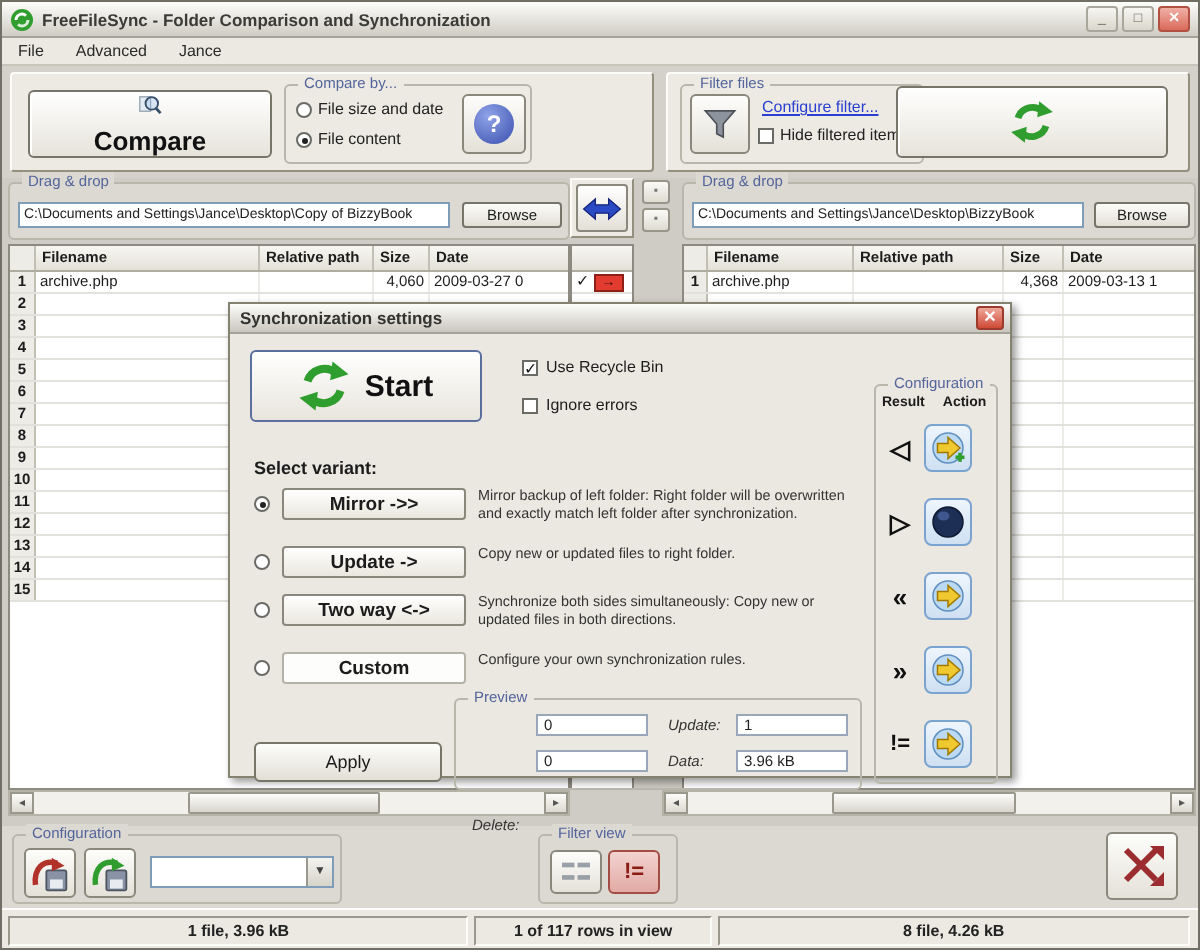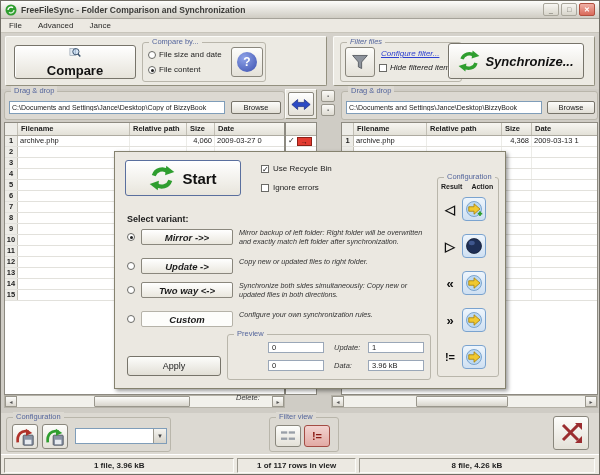--- a/index.html
+++ b/index.html
@@ -19,21 +19,21 @@
 
   
   .menubar { height:14px; background:#ece9e2; border-bottom:1px solid #c8c5bb;
              display:flex; align-items:center; }
   .menubar span { font-size:8px; padding:0 8px; color:#2a2a28; }
 
   
   .toolbar { height:56px; background:#d4d1ca; display:flex; padding:3px 4px; gap:6px; }
   .tb-panel { background:#eceae3; border:1px solid; border-color:#fbfbf8 #93907f #93907f #fbfbf8;
               border-radius:2px; position:relative; height:50px; }
-  .tb-panel.lft { width:322px; } .tb-panel.rgt { flex:1;font-style:italic; }
+  .tb-panel.lft { width:322px; } .tb-panel.rgt { flex:1; }
   .bigbtn { position:absolute; background:linear-gradient(#ffffff,#e6e3da); border:1px solid #77746a;
             border-radius:3px; display:flex; align-items:center; justify-content:center; gap:5px;
             font-weight:bold; font-size:13px; color:#111; box-shadow:1px 1px 0 #fff inset; }
   .gbox { position:absolute; border:1px solid #b9b6ab; border-radius:3px; }
   .glabel { position:absolute; top:-6px; left:6px; background:#eceae3; padding:0 3px;
             font-size:7.5px; color:#54659c; white-space:nowrap; }
   .radio { width:8px; height:8px; border:1px solid #6a6a66; border-radius:50%; background:#fff;
            display:inline-block; position:relative; vertical-align:middle; }
   .radio.on::after { content:""; position:absolute; left:2px; top:2px; width:3px; height:3px;
                      border-radius:50%; background:#222; }
@@ -108,21 +108,21 @@
   .dtitle .dtext { flex:1; font-size:8.5px; font-weight:bold; color:#33332f; }
   .dclose { width:14px; height:12px; background:linear-gradient(#f0a globals,#d96a5a);
             background:linear-gradient(#efa79a,#cf4936); border:1px solid #9c3a2b; border-radius:2px;
             color:#fff; font-size:8px; font-weight:bold; text-align:center; line-height:10px; }
   .dbody { position:relative; height:221px; }
   .startbtn { position:absolute; left:10px; top:8px; width:116px; height:36px;
               background:linear-gradient(#ffffff,#e8e5dc); border:1px solid #5a6f9e; border-radius:3px;
               display:flex; align-items:center; justify-content:center; gap:7px;
               font-size:15px; font-weight:bold; color:#111; }
   .dchk { position:absolute; left:146px; display:flex; align-items:center; gap:4px; font-size:8px; }
-  .variant { position:absolute; left:12px; display:flex; align-items:flex-start; gap:6px;font-style:italic; }
+  .variant { position:absolute; left:12px; display:flex; align-items:flex-start; gap:6px; }
   .vbtn { width:92px; height:16px; background:linear-gradient(#ffffff,#eae7de); border:1px solid #8a877d;
           border-radius:2px; font-weight:bold; font-size:9.5px; text-align:center; line-height:15px; flex:none; }
   .vdesc { width:194px; font-size:7.2px; color:#333; line-height:1.2; }
   .cfg-group { position:absolute; left:322px; top:25px; width:62px; height:200px;
                border:1px solid #b9b6ab; border-radius:3px; }
   .cfg-group .glabel { background:#ebe8e1; }
   .cfg-head { display:flex; font-size:7px; font-weight:bold; padding:5px 0 0 3px; gap:9px; }
   .cfg-row { position:absolute; left:0; width:100%; display:flex; align-items:center; }
   .res-glyph { width:24px; text-align:center; font-size:13px; font-weight:bold; color:#101010; }
   .act-btn { width:24px; height:24px; background:linear-gradient(#eef5fc,#cfe0f2); border:1px solid #7aa3cf;
@@ -199,21 +199,20 @@
           <span class="smalltext">Hide filtered items</span>
         </div>
       </div>
       <div class="bigbtn" style="left:114px;top:6px;width:136px;height:36px;">
         <svg width="22" height="22" viewBox="0 0 22 22">
             <path d="M4 9 A 7.5 7.5 0 0 1 16 5.5" fill="none" stroke="#2f9e2f" stroke-width="3.4"></path>
             <polygon points="14.6,0.6 21.4,6 13.6,8.6" fill="#2f9e2f"></polygon>
             <path d="M18 13 A 7.5 7.5 0 0 1 6 16.5" fill="none" stroke="#2f9e2f" stroke-width="3.4"></path>
             <polygon points="7.4,21.4 0.6,16 8.4,13.4" fill="#2f9e2f"></polygon>
           </svg>
-        <span>Synchronize...</span>
       </div>
     </div>
   </div>
 
   <div class="main">
 
     <div class="fpanel" style="left:3px;width:281px;">
       <div class="gbox" style="left:0;top:2px;width:281px;height:29px;background:#dcd9d2;">
         <span class="glabel" style="background:#dcd9d2;">Drag &amp; drop</span>
         <input class="dd-input" style="left: 4px; top: 9px; width: 216px;" value="C:\Documents and Settings\Jance\Desktop\Copy of BizzyBook">
@@ -541,20 +540,24 @@
     </div>
   </div>
 
   <div class="statusbar">
     <span class="scell a">1 file, 3.96 kB</span>
     <span class="scell b">1 of 117 rows in view</span>
     <span class="scell c">8 file, 4.26 kB</span>
   </div>
 
   <div class="dialog">
+    <div class="dtitle">
+      <span class="dtext">Synchronization settings</span>
+      <span class="dclose">✕</span>
+    </div>
     <div class="dbody">
       <div class="startbtn">
         <svg width="26" height="26" viewBox="0 0 22 22">
             <path d="M4 9 A 7.5 7.5 0 0 1 16 5.5" fill="none" stroke="#2f9e2f" stroke-width="3.4"></path>
             <polygon points="14.6,0.6 21.4,6 13.6,8.6" fill="#2f9e2f"></polygon>
             <path d="M18 13 A 7.5 7.5 0 0 1 6 16.5" fill="none" stroke="#2f9e2f" stroke-width="3.4"></path>
             <polygon points="7.4,21.4 0.6,16 8.4,13.4" fill="#2f9e2f"></polygon>
           </svg>
         <span>Start</span>
       </div>

